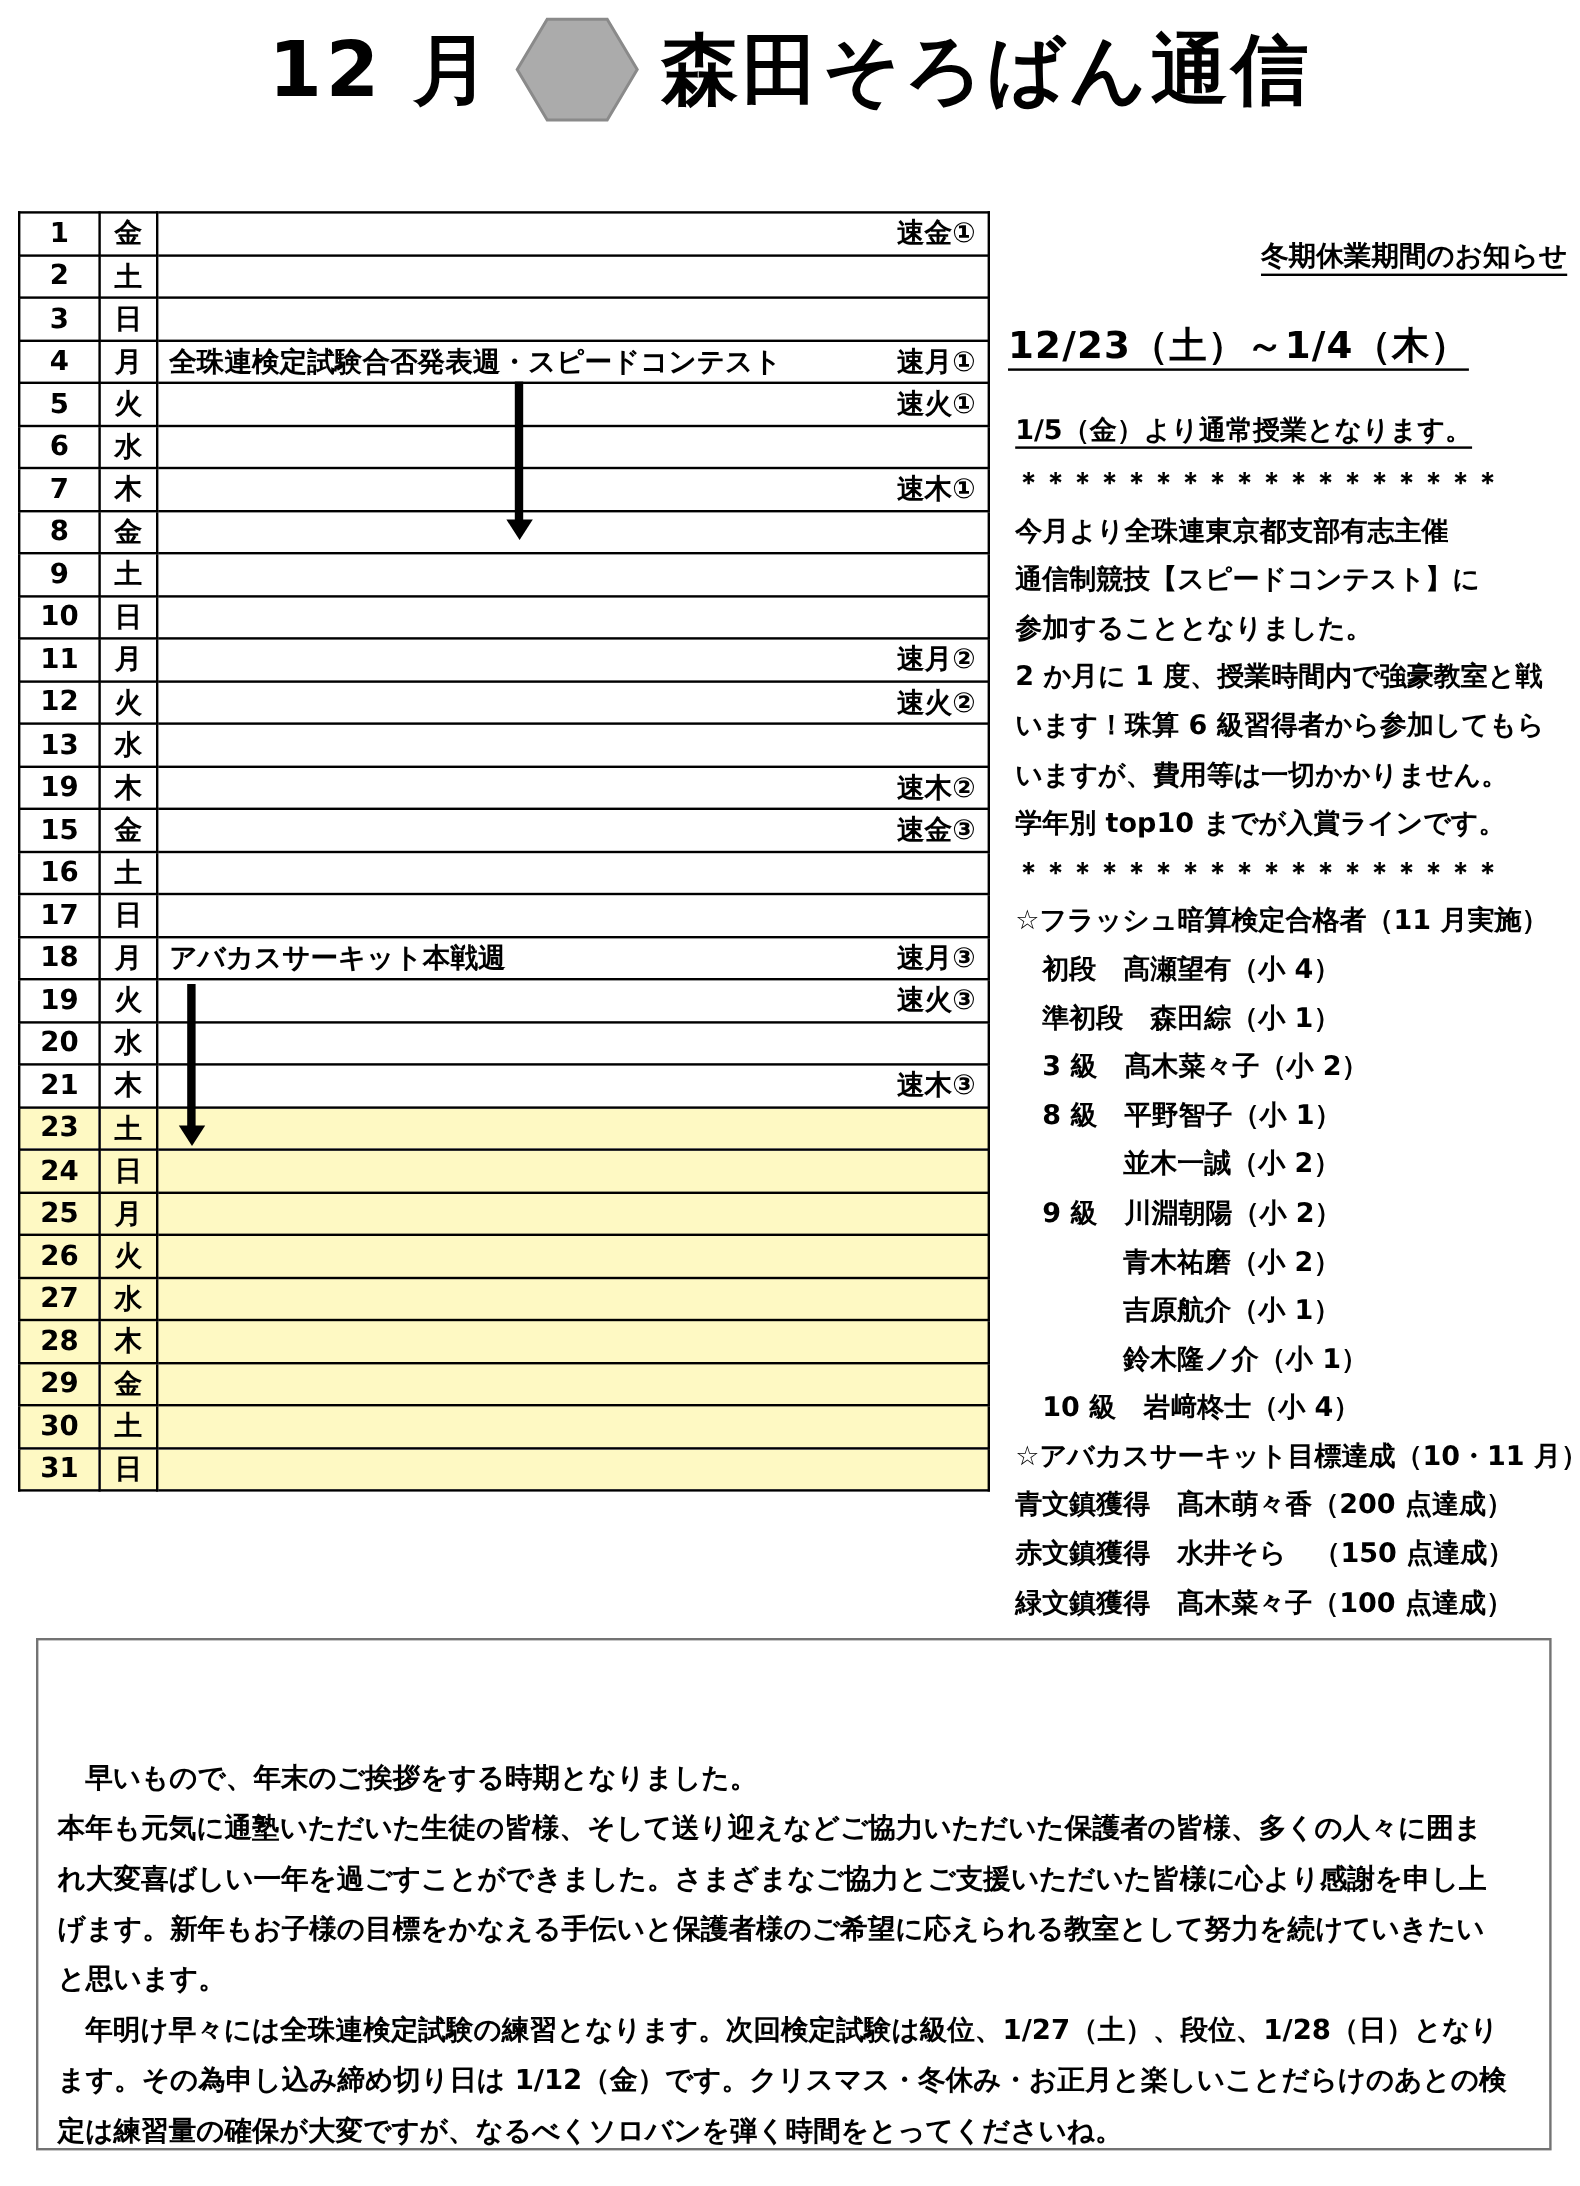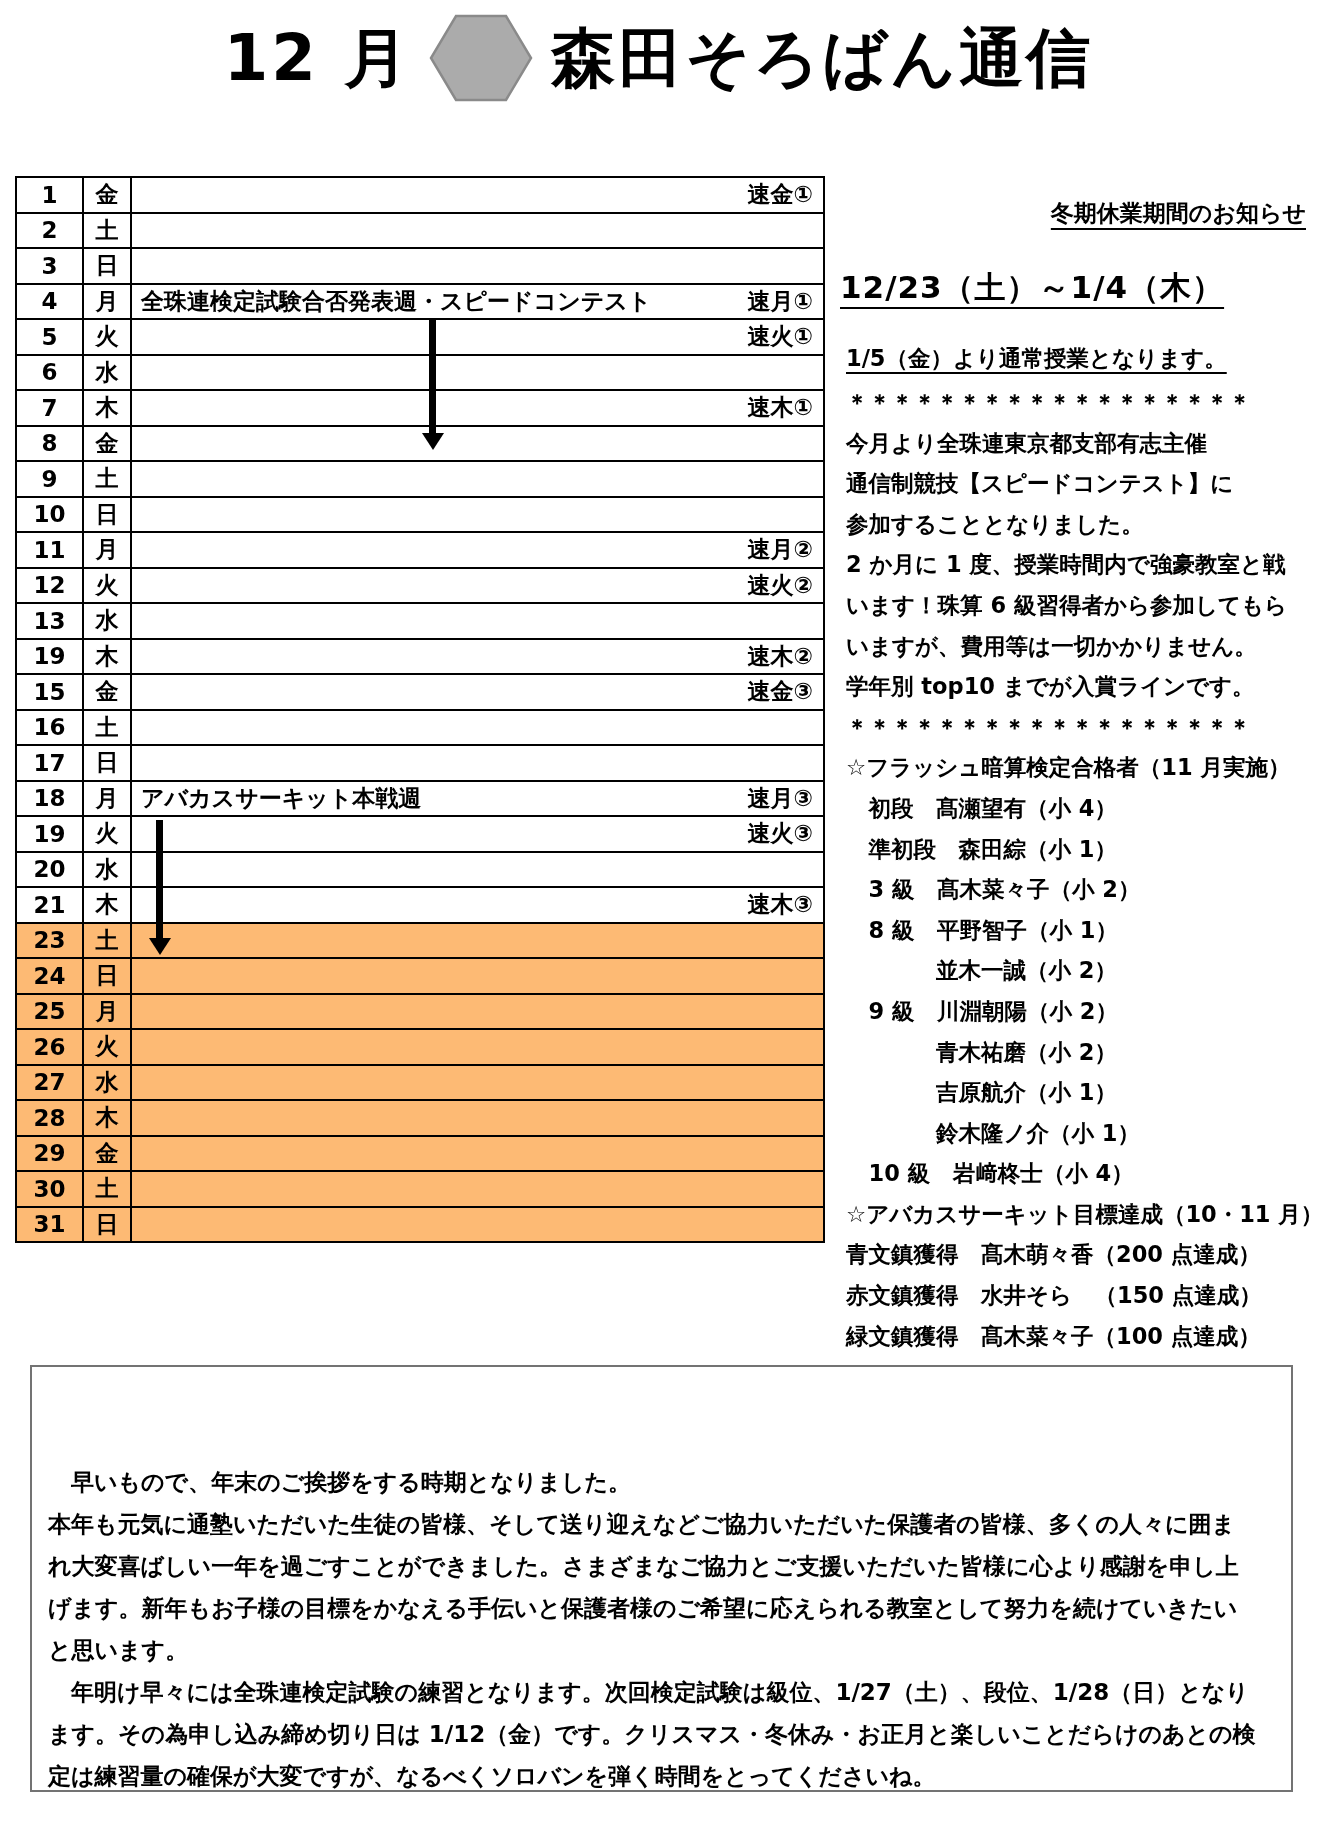--- a/index.html
+++ b/index.html
@@ -27,21 +27,21 @@
     border:2px solid #000; height:33.5px; padding:0;
     font-size:23px; font-weight:bold; overflow:hidden; vertical-align:middle;
   }
   .date-cell { text-align:center; }
   .day-cell  { text-align:center; }
   .event-cell .evt {
     display:flex; justify-content:space-between; align-items:center;
     padding:0 10px 0 9px; white-space:pre;
   }
   .evt-label { margin-left:auto; }
-  tr.shaded td { background:#fdba74; }
+  tr.shaded td { background:#fef9c3; }
 
   
   .v-arrow { position:absolute; width:7px; background:#000; z-index:3; }
   .v-arrow::after {
     content:""; position:absolute; left:50%; bottom:-16px;
     transform:translateX(-50%);
     border-left:11px solid transparent; border-right:11px solid transparent;
     border-top:17px solid #000;
   }
   .arrow-1 { left:429px; top:318px; height:116px; }

